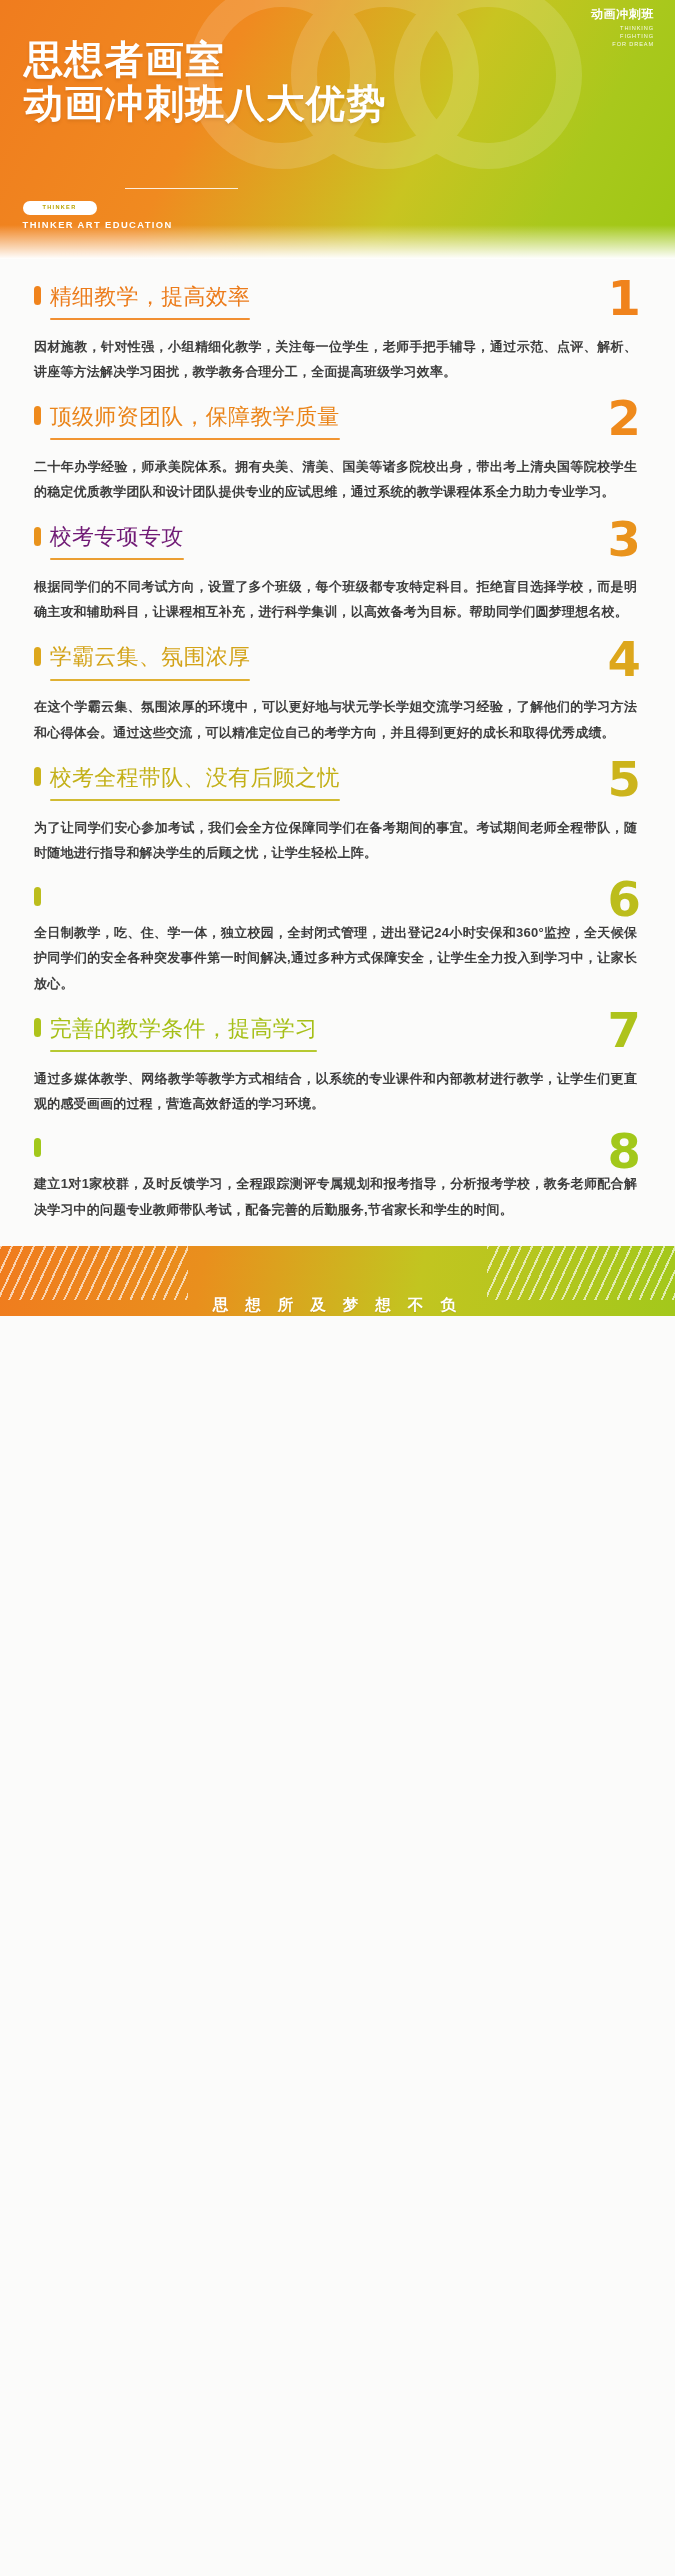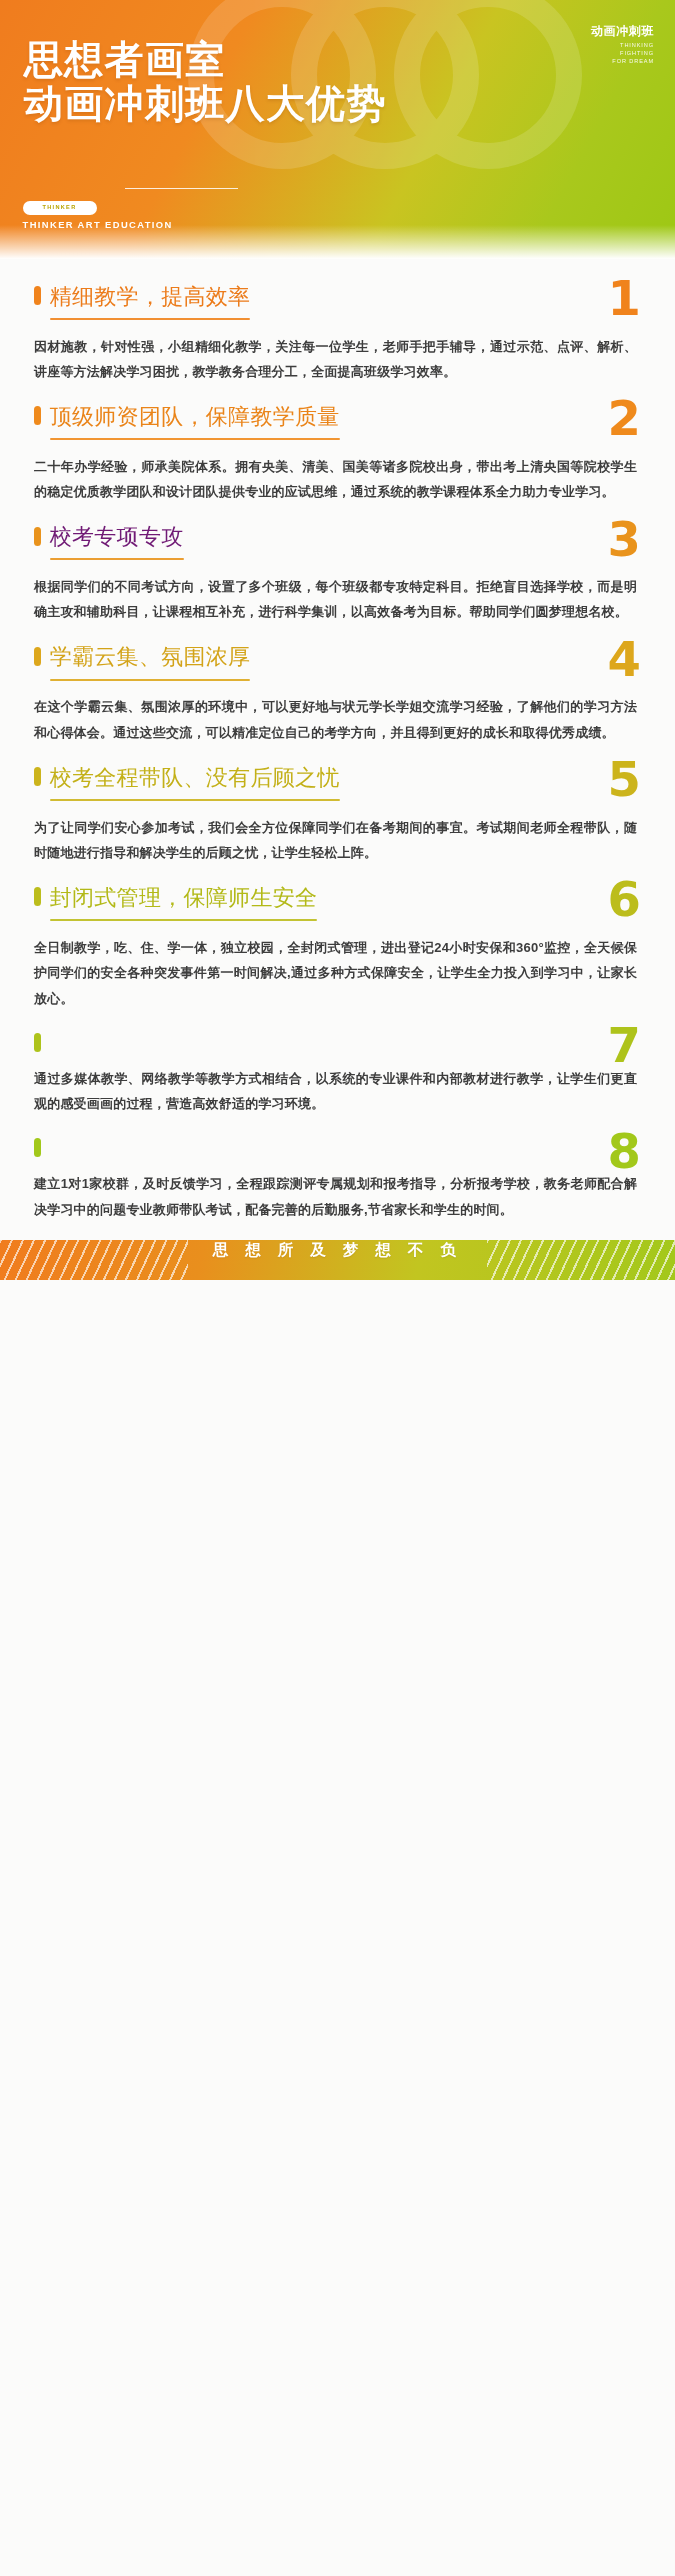--- a/index.html
+++ b/index.html
@@ -37,21 +37,21 @@
     position: absolute;
     border: 26px solid #ffffff;
     border-radius: 50%;
   }
   .gc1 { width: 188px; height: 188px; left: 0;   top: 25px; }
   .gc2 { width: 188px; height: 188px; left: 103px; top: 25px; }
   .gc3 { width: 188px; height: 188px; left: 206px; top: 25px; }
 
   .header-brand-top {
     position: absolute;
-    top: 23px;
+    top: 6px;
     right: 21px;
     text-align: right;
     color: #ffffff;
   }
   .header-brand-top .cn {
     font-size: 12px;
     letter-spacing: 0.6px;
     font-weight: 700;
   }
   .header-brand-top .en {
@@ -174,25 +174,25 @@
     color: #3d3d3d;
     letter-spacing: 0.2px;
     text-align: justify;
     padding-right: 3.8px;
     font-weight: bold;
   }
 
   
   .footer {
     position: relative;
-    margin-top: 12px;
-    height: 40px;
+    margin-top: 18px;
+    height: 70px;
     background: linear-gradient(100deg, #f07c1e 0%, #e98f1d 30%, #c2c520 62%, #a3c81b 100%);
     display: flex;
-    align-items: flex-start;
+    align-items: flex-end;
     justify-content: center;
     overflow: hidden;
   }
   .footer .stripes-l, .footer .stripes-r {
     position: absolute;
     top: 0;
     height: 54px;
     width: 188px;
     background: repeating-linear-gradient(115deg, rgba(255,255,255,0.65) 0 1.9px, rgba(255,255,255,0) 1.9px 10px);
   }
@@ -301,32 +301,32 @@
         </div>
       </div>
       <div class="sec-body">为了让同学们安心参加考试，我们会全方位保障同学们在备考期间的事宜。考试期间老师全程带队，随时随地进行指导和解决学生的后顾之忧，让学生轻松上阵。</div>
     </div>
 
     <div class="section">
       <div class="sec-index" style="color:#bcbd1c">6</div>
       <div class="sec-head">
         <div class="sec-bullet" style="background:#bcbd1c"></div>
         <div>
-          <div class="sec-title" style="color:#b3b918">封闭式管理，保障师生安全</div>
           <div class="sec-title-underline" style="background:#bcbd1c"></div>
         </div>
       </div>
       <div class="sec-body">全日制教学，吃、住、学一体，独立校园，全封闭式管理，进出登记24小时安保和360°监控，全天候保护同学们的安全各种突发事件第一时间解决,通过多种方式保障安全，让学生全力投入到学习中，让家长放心。</div>
     </div>
 
     <div class="section">
       <div class="sec-index" style="color:#aec31b">7</div>
       <div class="sec-head">
         <div class="sec-bullet" style="background:#aec31b"></div>
         <div>
+          <div class="sec-title" style="color:#a6bf17">完善的教学条件，提高学习</div>
           <div class="sec-title-underline" style="background:#aec31b"></div>
         </div>
       </div>
       <div class="sec-body">通过多媒体教学、网络教学等教学方式相结合，以系统的专业课件和内部教材进行教学，让学生们更直观的感受画画的过程，营造高效舒适的学习环境。</div>
     </div>
 
     <div class="section">
       <div class="sec-index" style="color:#a2c81a">8</div>
       <div class="sec-head">
         <div class="sec-bullet" style="background:#a2c81a"></div>

